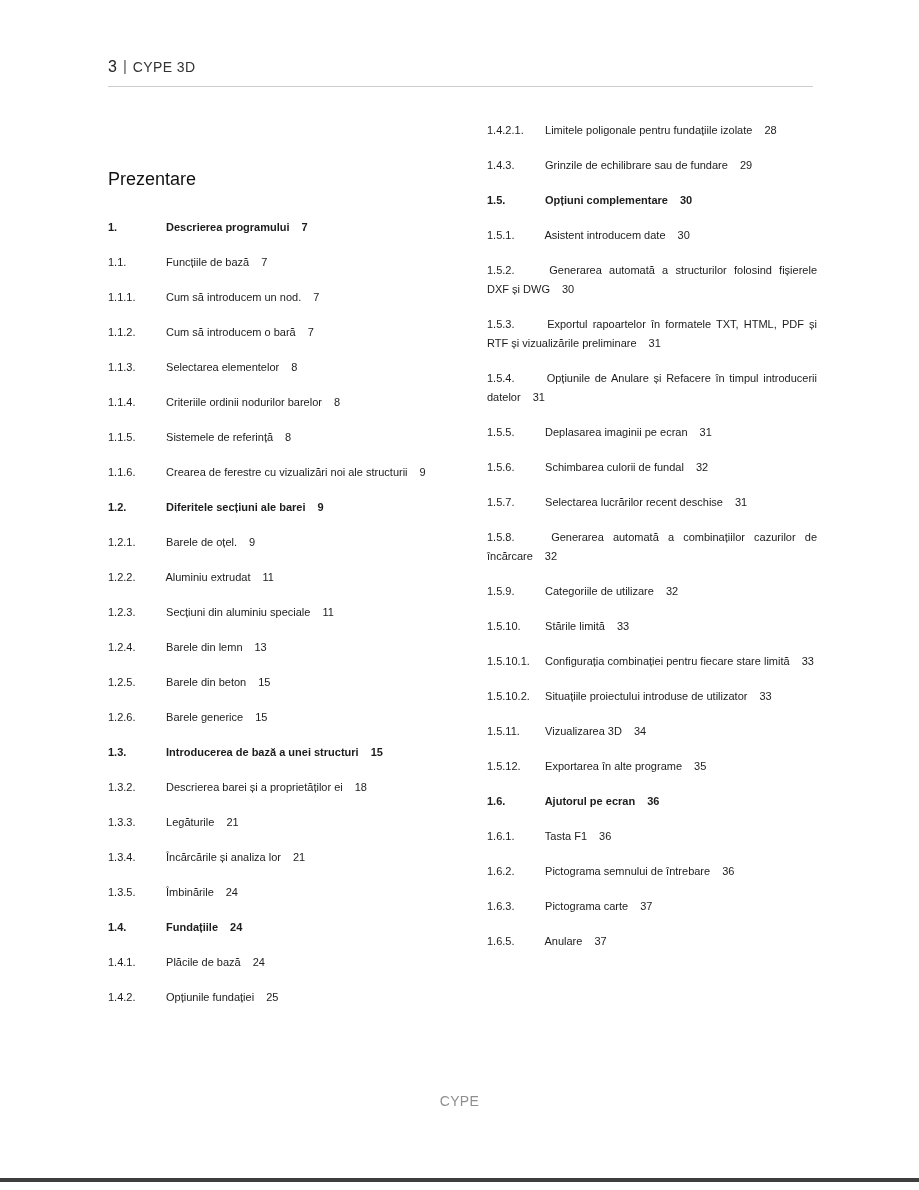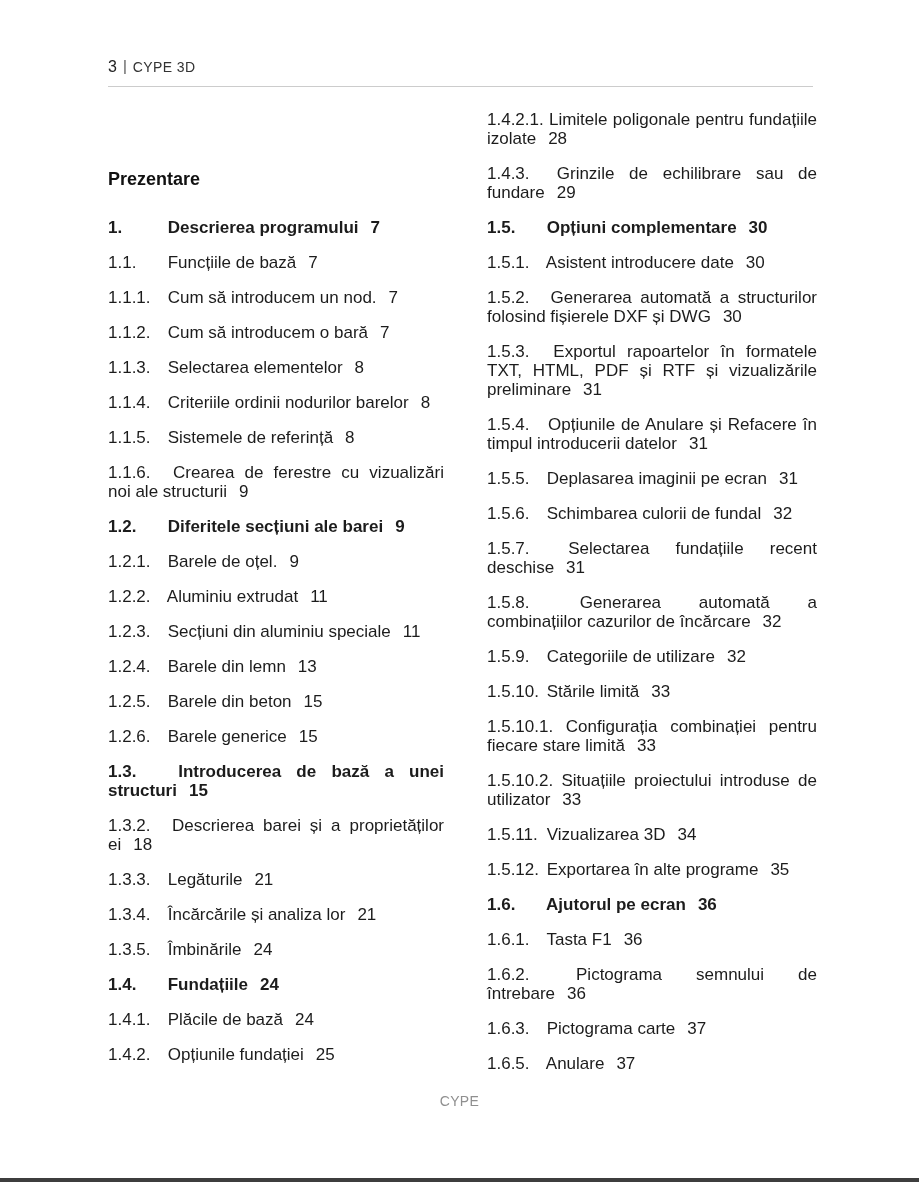--- a/index.html
+++ b/index.html
@@ -23,26 +23,26 @@
   .hdr .doctitle{font-size:14px;letter-spacing:.4px;color:#333;}
   .hdr-rule{
     position:absolute;left:108px;top:86px;width:705px;height:1px;
     background:#cccccc;
   }
   
   .col{position:absolute;}
   .col-left{left:108px;top:168px;width:336px;}
   .col-right{left:487px;top:110px;width:330px;}
   h1.toc-title{
-    font-size:18px;line-height:22px;font-weight:bold;
+    font-size:18px;line-height:22px;font-weight:normal;
     margin:0 0 28px 0;color:#111;
   }
   .entry{
-    font-size:17px;line-height:19px;
-    margin:0 0 16px 0;
+    font-size:11px;line-height:19px;
+    margin:11px 0 16px 0;
     text-align:justify;
     color:#1c1c1c;
   }
   .entry.bold{font-weight:bold;}
   .entry .num{display:inline-block;min-width:55px;}
   .entry .pg{margin-left:12px;white-space:nowrap;}
   
   .ftr{
     position:absolute;left:0;top:1093px;width:100%;
     text-align:center;font-size:14px;letter-spacing:.4px;color:#8f8f8f;
@@ -91,27 +91,27 @@
         <div class="entry"><span class="num">1.4.1.</span> <span class="txt">Plăcile de bază</span><span class="pg">24</span></div>
         <div class="entry"><span class="num">1.4.2.</span> <span class="txt">Opțiunile fundației</span><span class="pg">25</span></div>
       </div>
   </div>
 
   <div class="col col-right">
     <div>
         <div class="entry"><span class="num">1.4.2.1.</span> <span class="txt">Limitele poligonale pentru fundațiile izolate</span><span class="pg">28</span></div>
         <div class="entry"><span class="num">1.4.3.</span> <span class="txt">Grinzile de echilibrare sau de fundare</span><span class="pg">29</span></div>
         <div class="entry bold"><span class="num">1.5.</span> <span class="txt">Opțiuni complementare</span><span class="pg">30</span></div>
-        <div class="entry"><span class="num">1.5.1.</span> <span class="txt">Asistent introducere date</span><span class="pg">30</span></div>
+        <div class="entry"><span class="num">1.5.1.</span> <span class="txt">Asistent introducem date</span><span class="pg">30</span></div>
         <div class="entry"><span class="num">1.5.2.</span> <span class="txt">Generarea automată a structurilor folosind fișierele DXF și DWG</span><span class="pg">30</span></div>
         <div class="entry"><span class="num">1.5.3.</span> <span class="txt">Exportul rapoartelor în formatele TXT, HTML, PDF și RTF și vizualizările preliminare</span><span class="pg">31</span></div>
         <div class="entry"><span class="num">1.5.4.</span> <span class="txt">Opțiunile de Anulare și Refacere în timpul introducerii datelor</span><span class="pg">31</span></div>
         <div class="entry"><span class="num">1.5.5.</span> <span class="txt">Deplasarea imaginii pe ecran</span><span class="pg">31</span></div>
         <div class="entry"><span class="num">1.5.6.</span> <span class="txt">Schimbarea culorii de fundal</span><span class="pg">32</span></div>
-        <div class="entry"><span class="num">1.5.7.</span> <span class="txt">Selectarea fundațiile recent deschise</span><span class="pg">31</span></div>
+        <div class="entry"><span class="num">1.5.7.</span> <span class="txt">Selectarea lucrărilor recent deschise</span><span class="pg">31</span></div>
         <div class="entry"><span class="num">1.5.8.</span> <span class="txt">Generarea automată a combinațiilor cazurilor de încărcare</span><span class="pg">32</span></div>
         <div class="entry"><span class="num">1.5.9.</span> <span class="txt">Categoriile de utilizare</span><span class="pg">32</span></div>
         <div class="entry"><span class="num">1.5.10.</span> <span class="txt">Stările limită</span><span class="pg">33</span></div>
         <div class="entry"><span class="num">1.5.10.1.</span> <span class="txt">Configurația combinației pentru fiecare stare limită</span><span class="pg">33</span></div>
         <div class="entry"><span class="num">1.5.10.2.</span> <span class="txt">Situațiile proiectului introduse de utilizator</span><span class="pg">33</span></div>
         <div class="entry"><span class="num">1.5.11.</span> <span class="txt">Vizualizarea 3D</span><span class="pg">34</span></div>
         <div class="entry"><span class="num">1.5.12.</span> <span class="txt">Exportarea în alte programe</span><span class="pg">35</span></div>
         <div class="entry bold"><span class="num">1.6.</span> <span class="txt">Ajutorul pe ecran</span><span class="pg">36</span></div>
         <div class="entry"><span class="num">1.6.1.</span> <span class="txt">Tasta F1</span><span class="pg">36</span></div>
         <div class="entry"><span class="num">1.6.2.</span> <span class="txt">Pictograma semnului de întrebare</span><span class="pg">36</span></div>

